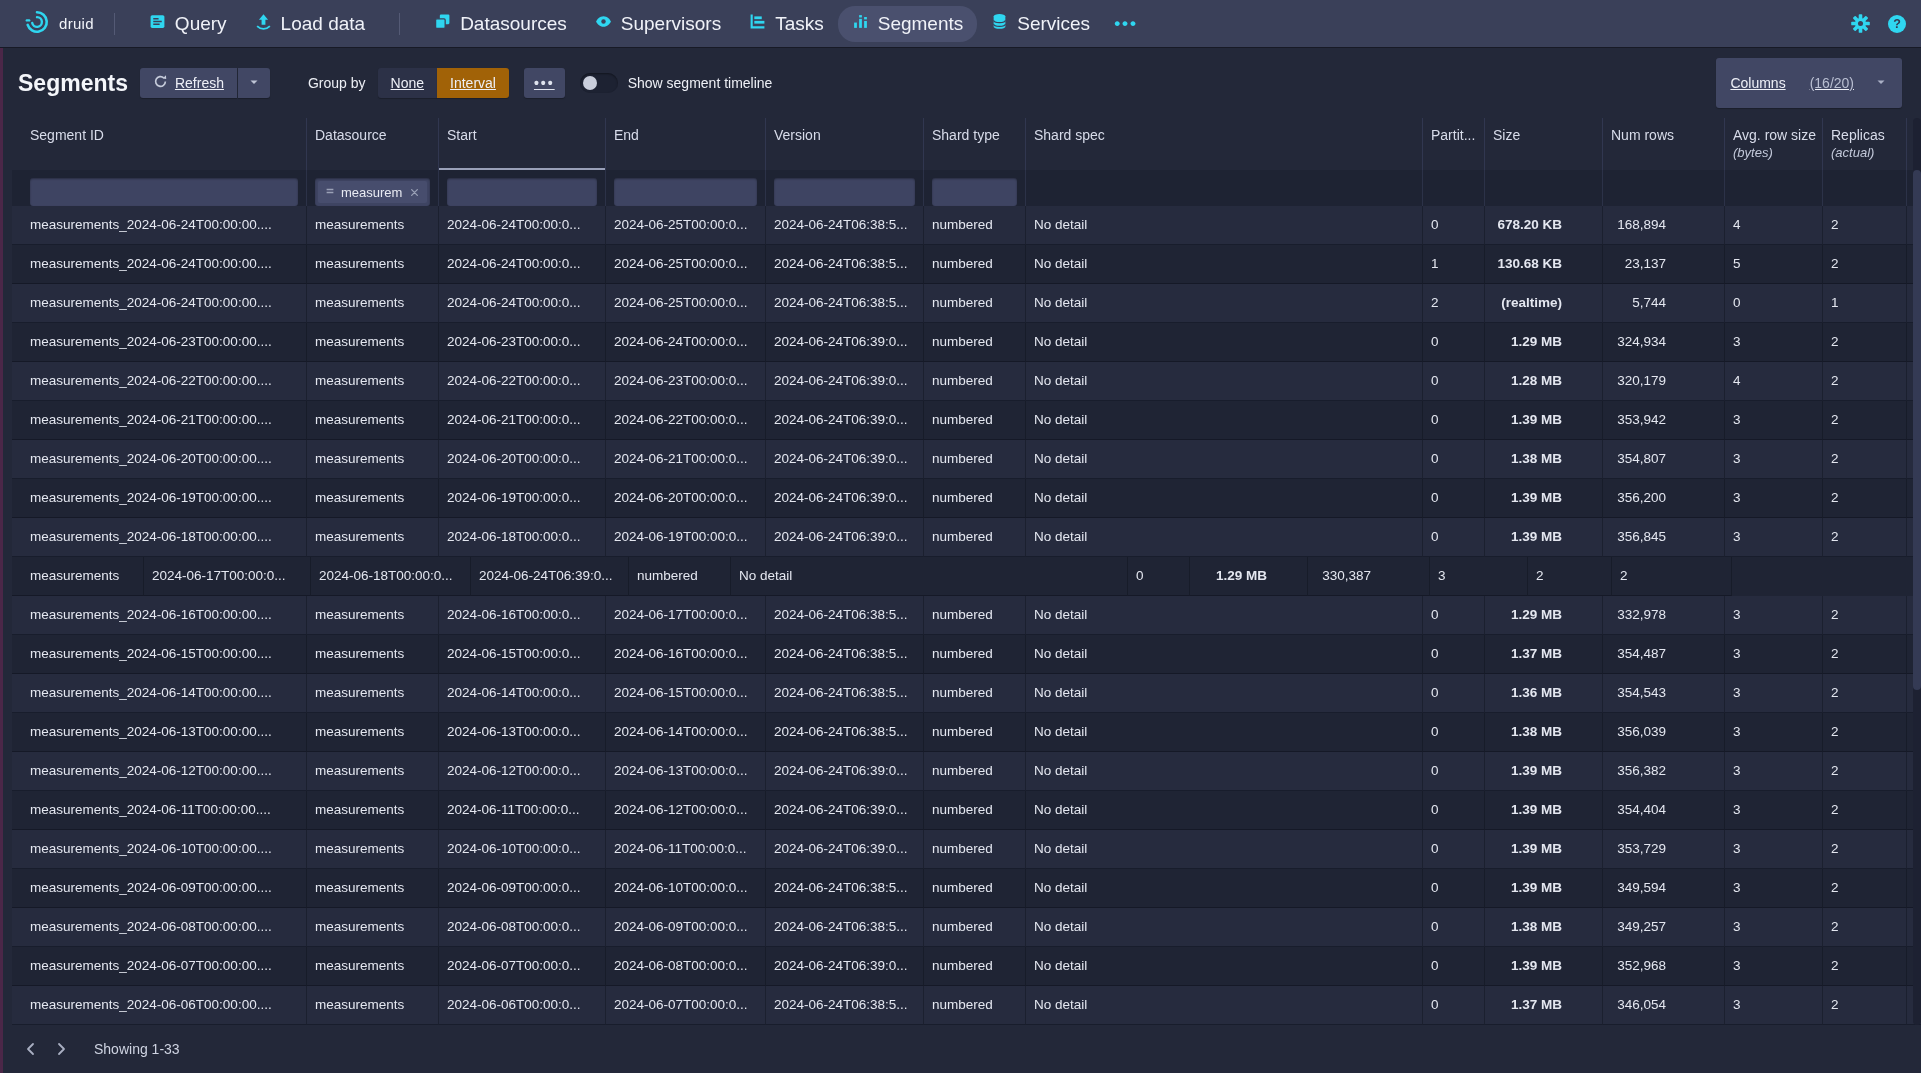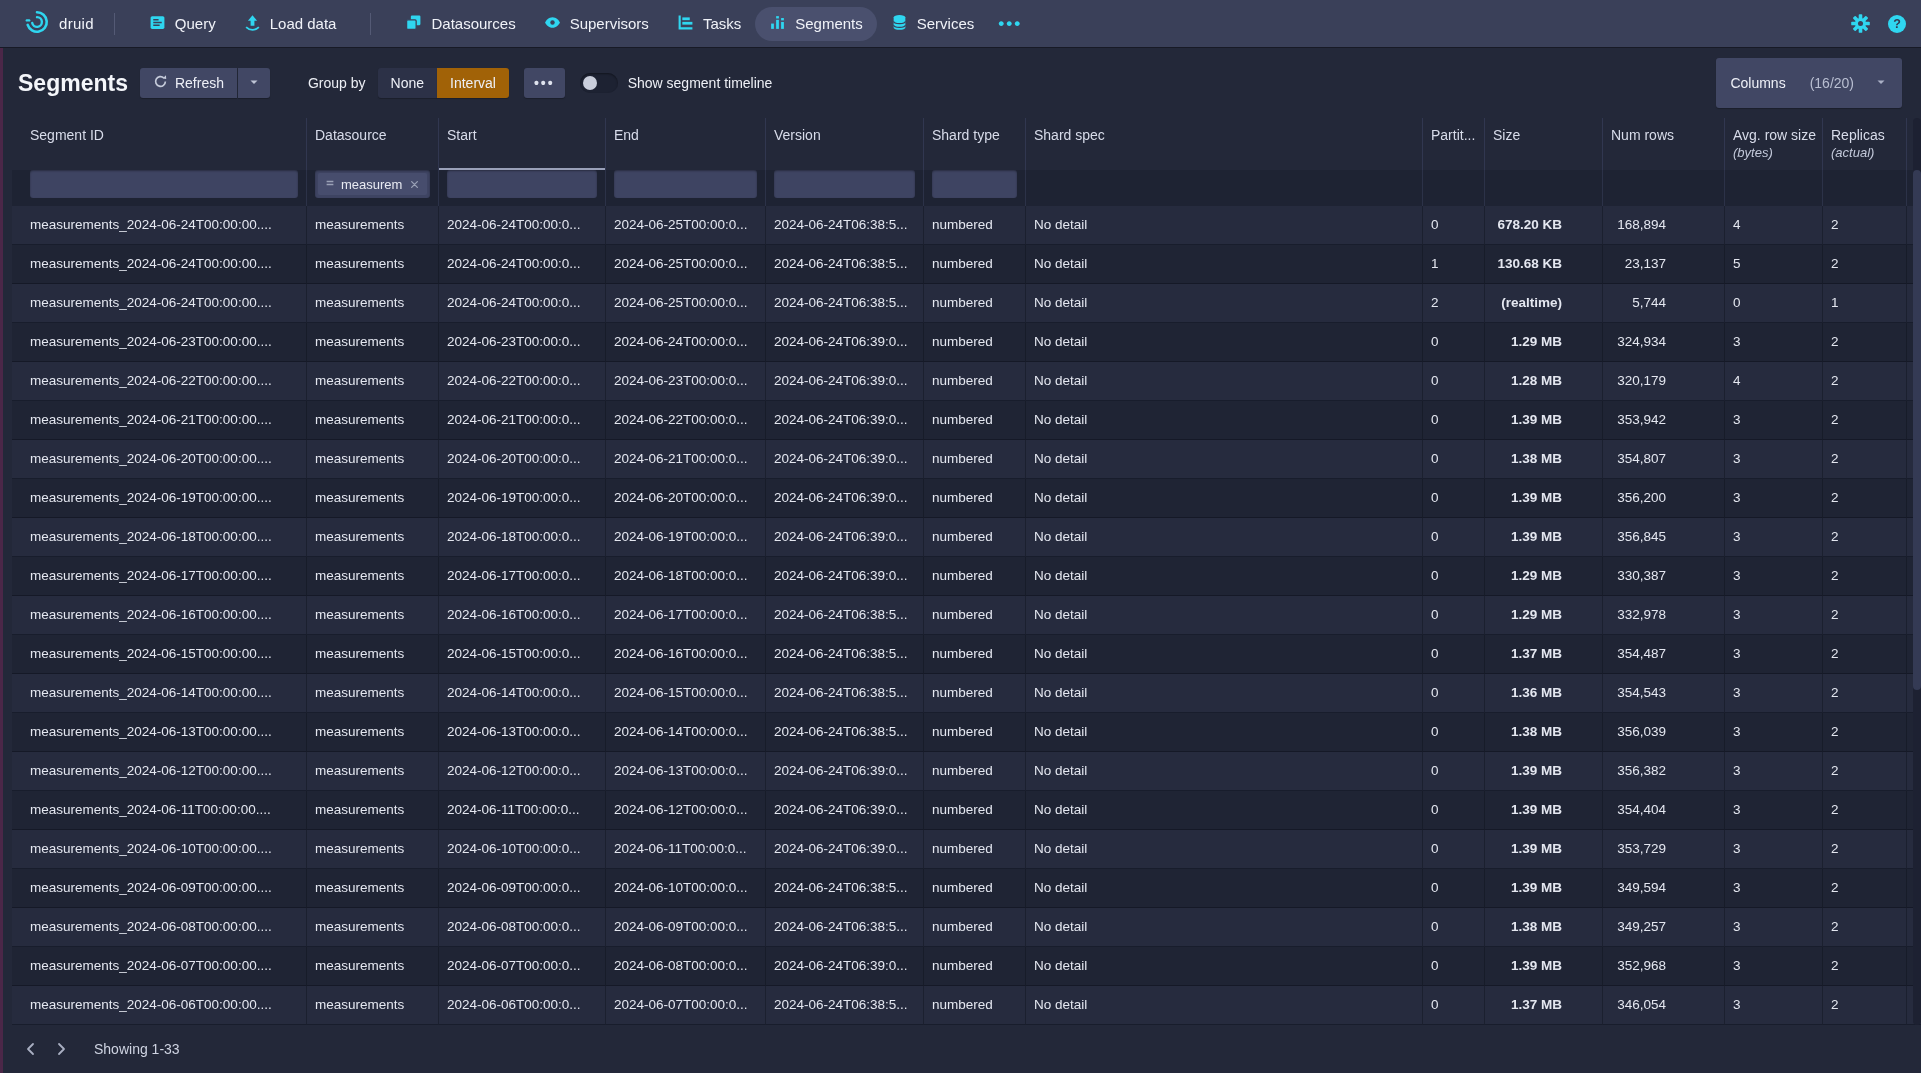--- a/index.html
+++ b/index.html
@@ -5,32 +5,32 @@
   html,body{margin:0;padding:0;background:#232839;}
   body{width:1921px;height:1073px;overflow:hidden;position:relative;
        font-family:"Liberation Sans","DejaVu Sans",sans-serif;color:#e4e7f0;}
   
   .nav{position:absolute;left:0;top:0;width:1921px;height:48px;background:#3a4059;
        display:flex;align-items:center;border-bottom:1px solid #171a26;box-sizing:border-box;}
   .brand{display:flex;align-items:center;gap:9px;margin-left:24px;cursor:pointer;}
   .brand-text{font-size:15px;font-weight:500;color:#f2f4f9;letter-spacing:.3px;}
   .nav-divider{width:1px;height:22px;background:#545a75;margin:0 20px;}
   .nav-item{display:flex;align-items:center;gap:9px;padding:7px 14px;border-radius:17px;
-            font-size:15px;color:#f0f2f8;cursor:pointer;white-space:nowrap;}
+            font-size:19px;color:#f0f2f8;cursor:pointer;white-space:nowrap;}
   .nav-item.active{background:#4a506e;}
   .nav-more{color:#2fd6f0;font-size:17px;font-weight:bold;letter-spacing:2px;padding:0 10px;cursor:pointer;}
   .nav-right{margin-left:auto;display:flex;align-items:center;gap:17px;margin-right:14px;}
   .nav-iconbtn{cursor:pointer;display:flex;align-items:center;}
   
   .left-stripe{position:absolute;left:0;top:48px;width:3px;height:1025px;background:#4b2748;}
   
   .toolbar{position:absolute;left:0;top:48px;width:1921px;height:70px;display:flex;align-items:center;}
   .page-title{font-size:23px;font-weight:700;color:#f4f6fa;margin:0 12px 0 18px;}
   .btn{height:30px;display:inline-flex;align-items:center;gap:7px;padding:0 13px;background:#414764;
-       border-radius:3px;font-size:14px;color:#eef0f7;cursor:pointer;box-shadow:0 1px 1px rgba(0,0,0,.25);}
+       border-radius:3px;font-size:14px;color:#eef0f7;cursor:pointer;box-shadow:0 1px 1px rgba(0,0,0,.25);text-decoration:underline;}
   .btn.seg-left{border-radius:3px 0 0 3px;}
   .btn.seg-right{border-radius:0 3px 3px 0;padding:0 9px;margin-left:1px;}
   .groupby-label{font-size:14px;color:#edeff5;margin:0 12px 0 38px;}
   .btn.none{background:#2c3147;border-radius:3px 0 0 3px;}
   .btn.interval{background:#a16207;border-radius:0 3px 3px 0;}
   .btn.more{padding:0 10px;letter-spacing:2px;font-weight:bold;color:#dfe3ee;margin-left:15px;}
   .toggle{width:38px;height:20px;border-radius:10px;background:#1d2232;position:relative;
           margin-left:15px;cursor:pointer;box-shadow:inset 0 1px 2px rgba(0,0,0,.4);}
   .toggle-knob{position:absolute;left:3px;top:3px;width:14px;height:14px;border-radius:50%;background:#c9cedb;}
   .timeline-label{font-size:14px;color:#eef0f6;margin-left:10px;}
@@ -46,21 +46,21 @@
   .c-replication_factor{width:120px}
   .hrow{height:52px;}
   .th{padding:9px 8px 0 8px;border-right:1px solid #313750;display:flex;flex-direction:column;
       cursor:pointer;overflow:hidden;}
   .th:first-child{padding-left:18px;}
   .th:last-child{border-right:none;}
   .th-label{font-size:14px;color:#d8dcea;white-space:nowrap;}
   .th-sub{font-size:13px;font-style:italic;color:#c3c9da;margin-top:2px;white-space:nowrap;}
   .th.c-start{box-shadow:inset 0 -2px 0 #99a0b8;}
   .frow{height:36px;background:#1e2333;align-items:center;}
-  .fcell{height:36px;border-right:1px solid #2c3248;display:flex;align-items:flex-start;overflow:hidden;}
+  .fcell{height:36px;border-right:1px solid #2c3248;display:flex;align-items:flex-end;overflow:hidden;}
   .finput{height:28px;background:#3e4462;border-radius:3px;flex:1;margin:0 8px;
           box-shadow:inset 0 1px 2px rgba(0,0,0,.35);display:flex;align-items:center;padding:0 3px;cursor:text;}
   .fcell:first-child .finput{margin-left:18px;}
   .ftag{display:flex;align-items:center;gap:5px;background:#474d6d;border-radius:2px;
         padding:2px 6px;flex:1;height:22px;box-sizing:border-box;}
   .ftag-label{font-size:13px;color:#e8eaf2;white-space:nowrap;overflow:hidden;}
   .ftag-x{margin-left:auto;cursor:pointer;display:flex;align-items:center;}
   .tr{height:39px;cursor:pointer;}
   .tr:nth-child(odd){background:#262b3e;}
   .tr:nth-child(even){background:#1f2434;}
@@ -460,21 +460,20 @@
         <div class="td c-shard_type">numbered</div>
         <div class="td c-shard_spec">No detail</div>
         <div class="td c-partition">0</div>
         <div class="td c-size">1.39 MB</div>
         <div class="td c-num_rows">356,845</div>
         <div class="td c-avg_row_size">3</div>
         <div class="td c-replicas">2</div>
         <div class="td c-replication_factor">2</div>
       </div>
       <div class="tr">
-        <div class="td c-id">measurements_2024-06-17T00:00:00....</div>
         <div class="td c-datasource">measurements</div>
         <div class="td c-start">2024-06-17T00:00:0...</div>
         <div class="td c-end">2024-06-18T00:00:0...</div>
         <div class="td c-version">2024-06-24T06:39:0...</div>
         <div class="td c-shard_type">numbered</div>
         <div class="td c-shard_spec">No detail</div>
         <div class="td c-partition">0</div>
         <div class="td c-size">1.29 MB</div>
         <div class="td c-num_rows">330,387</div>
         <div class="td c-avg_row_size">3</div>

